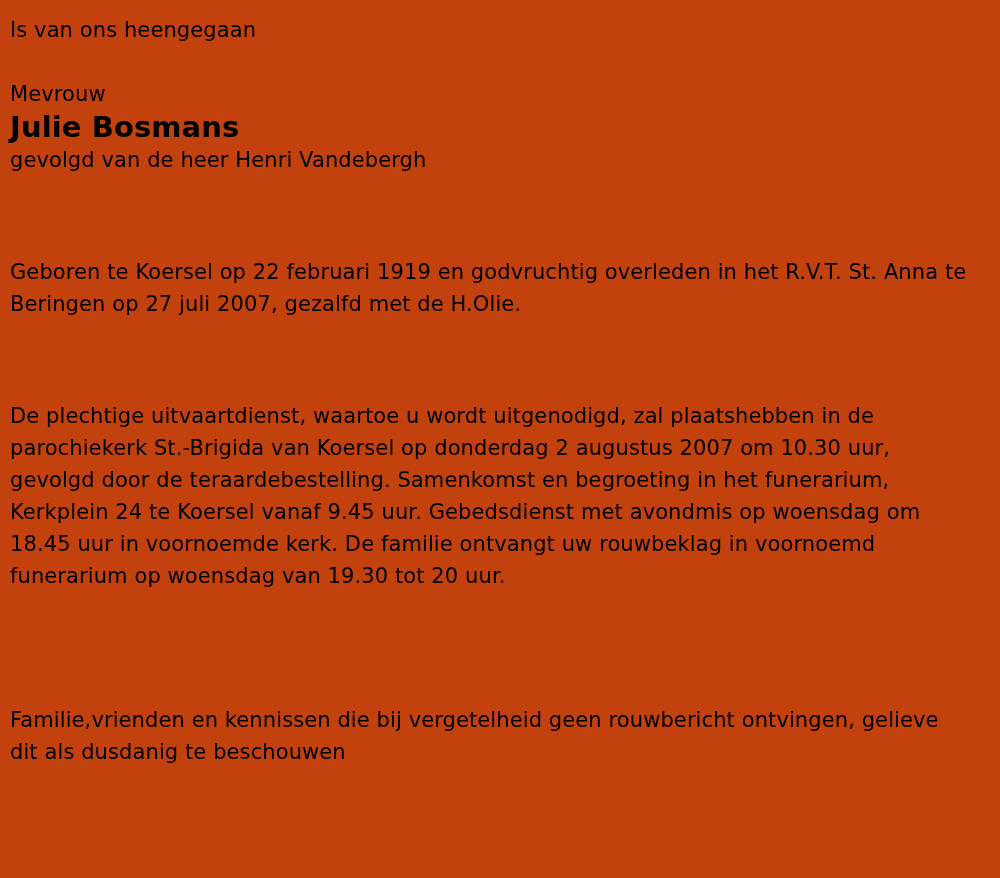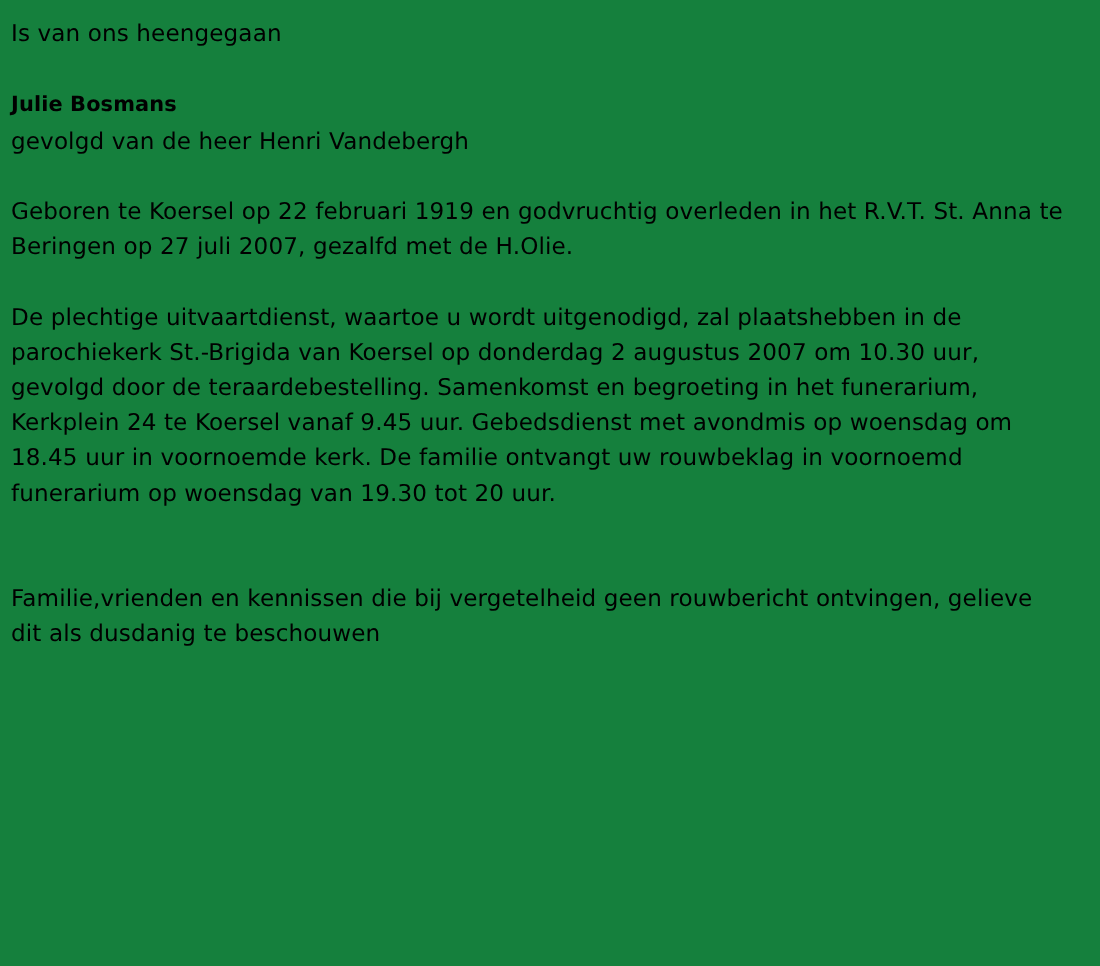--- a/index.html
+++ b/index.html
@@ -13,54 +13,56 @@
     height: 878px;
     font-family: "DejaVu Sans", sans-serif;
     color: #000000;
     overflow: hidden;
   }
   .page {
     box-sizing: border-box;
     width: 1000px;
     height: 878px;
     padding: 14px 30px 0 10px;
-    background: #15803d;
+    background: #c2410c;
   }
   .block {
     font-size: 21px;
     line-height: 32px;
     letter-spacing: 0.1px;
   }
   .block p {
     margin: 0;
   }
   .spacer {
     height: 32px;
   }
   .name {
     font-weight: bold;
-    font-size: 19px;
+    font-size: 29px;
     line-height: 34px;
   }
   .paragraph {
     max-width: 980px;
+    margin-top: 48px;
   }
 </style>
 </head>
 <body>
 
 <div class="page">
 
   <div class="block">
     <p>Is van ons heengegaan</p>
   </div>
 
   <div class="spacer"></div>
 
   <div class="block">
+    <p>Mevrouw</p>
     <p class="name">Julie Bosmans</p>
     <p>gevolgd van de heer Henri Vandebergh</p>
   </div>
 
   <div class="spacer"></div>
 
   <div class="block paragraph">
     <p>Geboren te Koersel op 22 februari 1919 en godvruchtig overleden in het R.V.T. St. Anna te Beringen op 27 juli 2007, gezalfd met de H.Olie.</p>
   </div>
 

